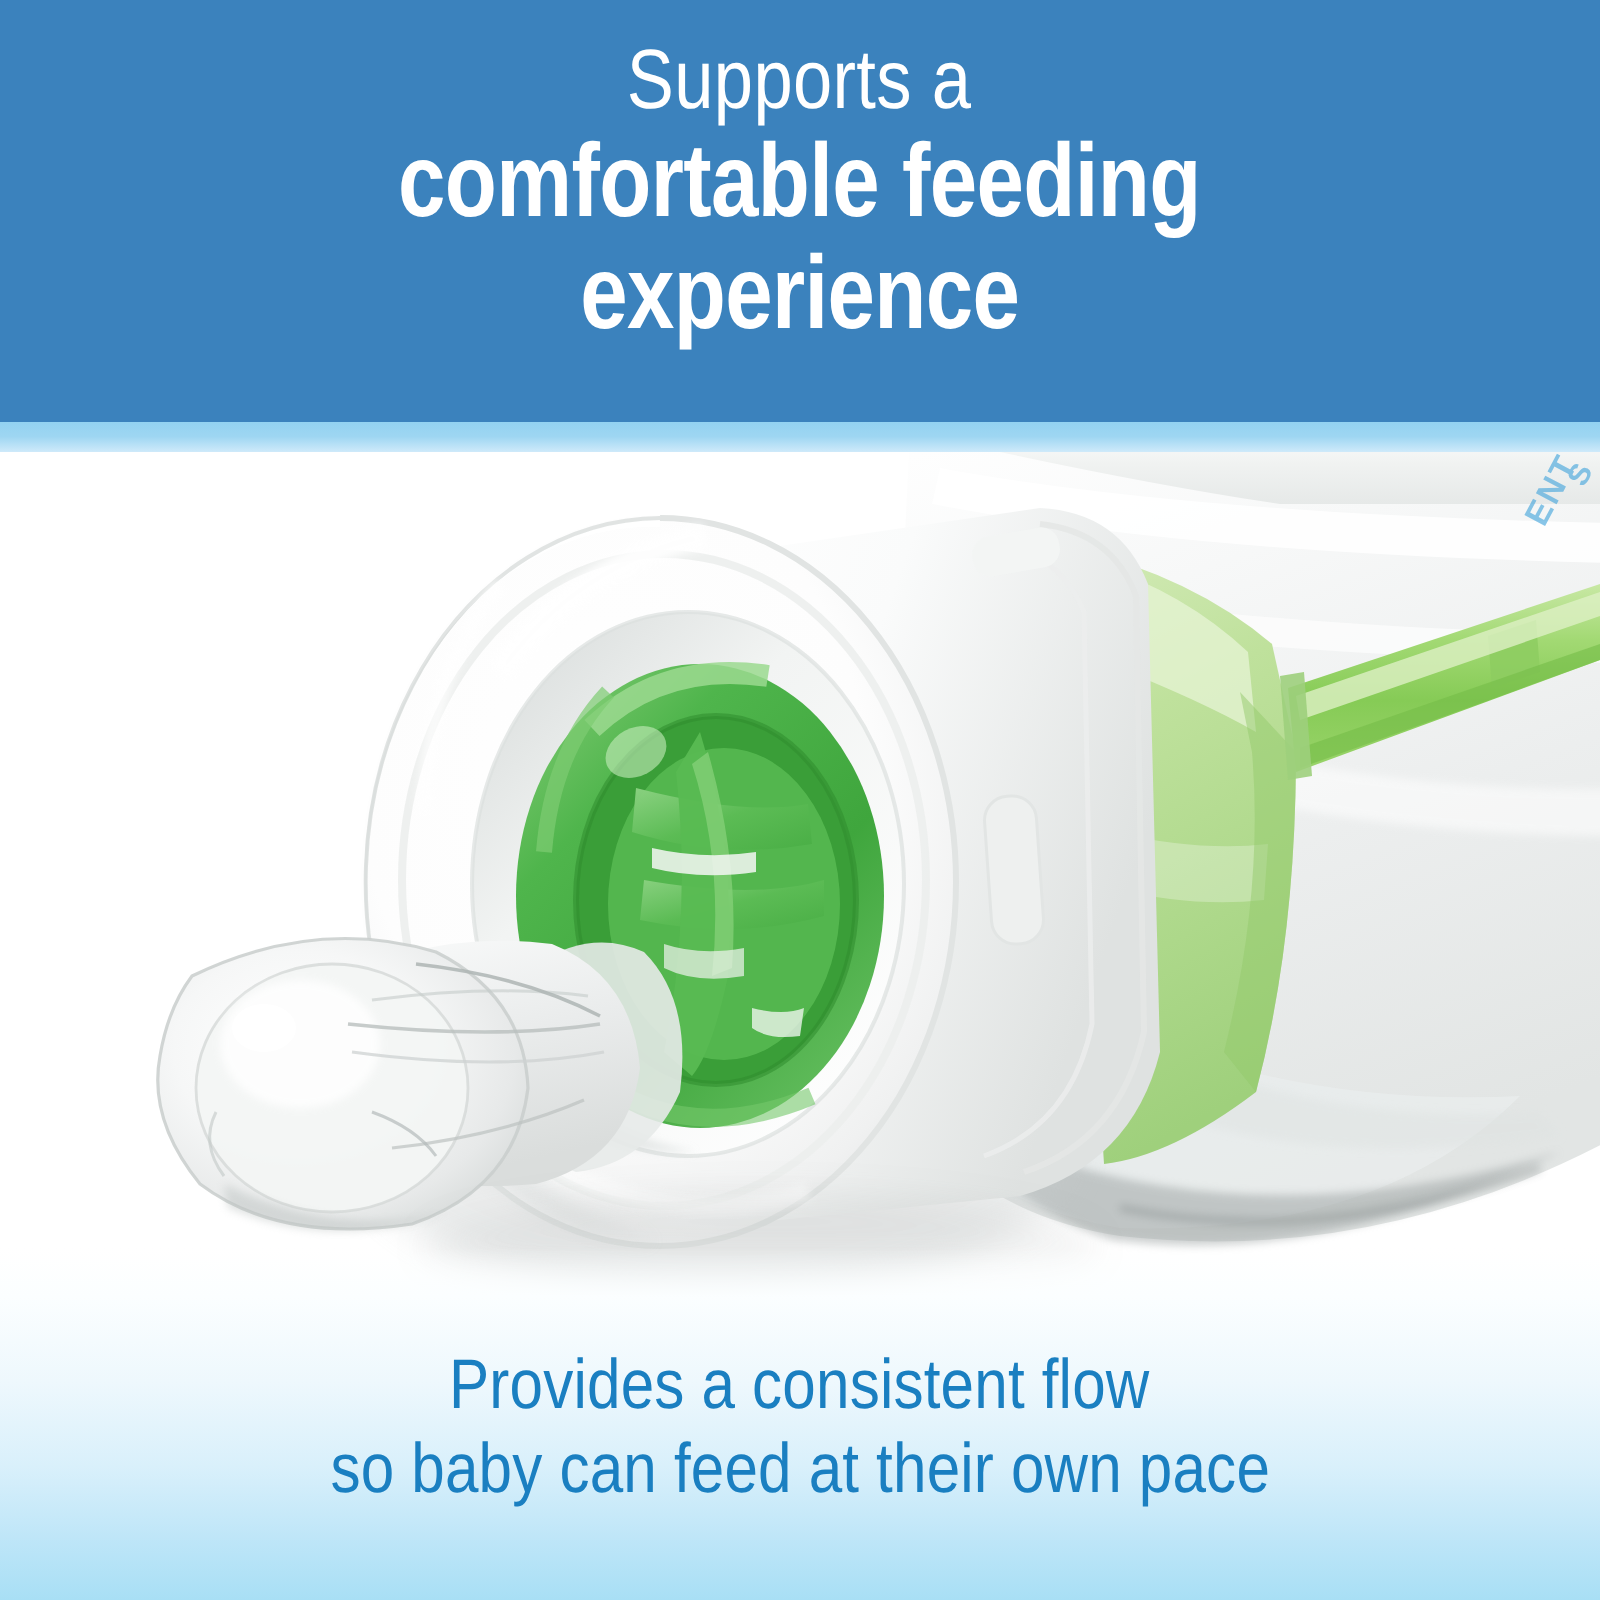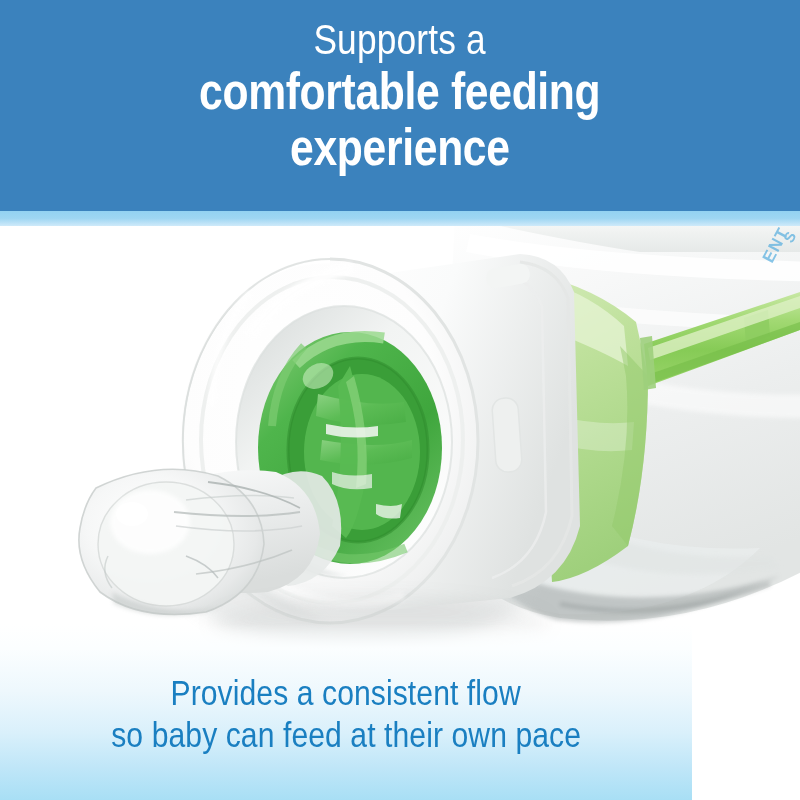--- a/index.html
+++ b/index.html
@@ -82,21 +82,21 @@
     background: #ffffff;
     overflow: hidden;
   }
   .photo-svg { display: block; }
 
   
   .bottom-panel {
     position: absolute;
     left: 0;
     top: 624px;
-    width: 692px;
+    width: 800px;
     height: 176px;
     background: linear-gradient(to bottom,
         rgba(255,255,255,0) 0%,
         #fbfeff 14%,
         #eef8fd 38%,
         #d9f0fb 62%,
         #bfe6f8 82%,
         #a8dff5 100%);
     display: flex;
     flex-direction: column;

